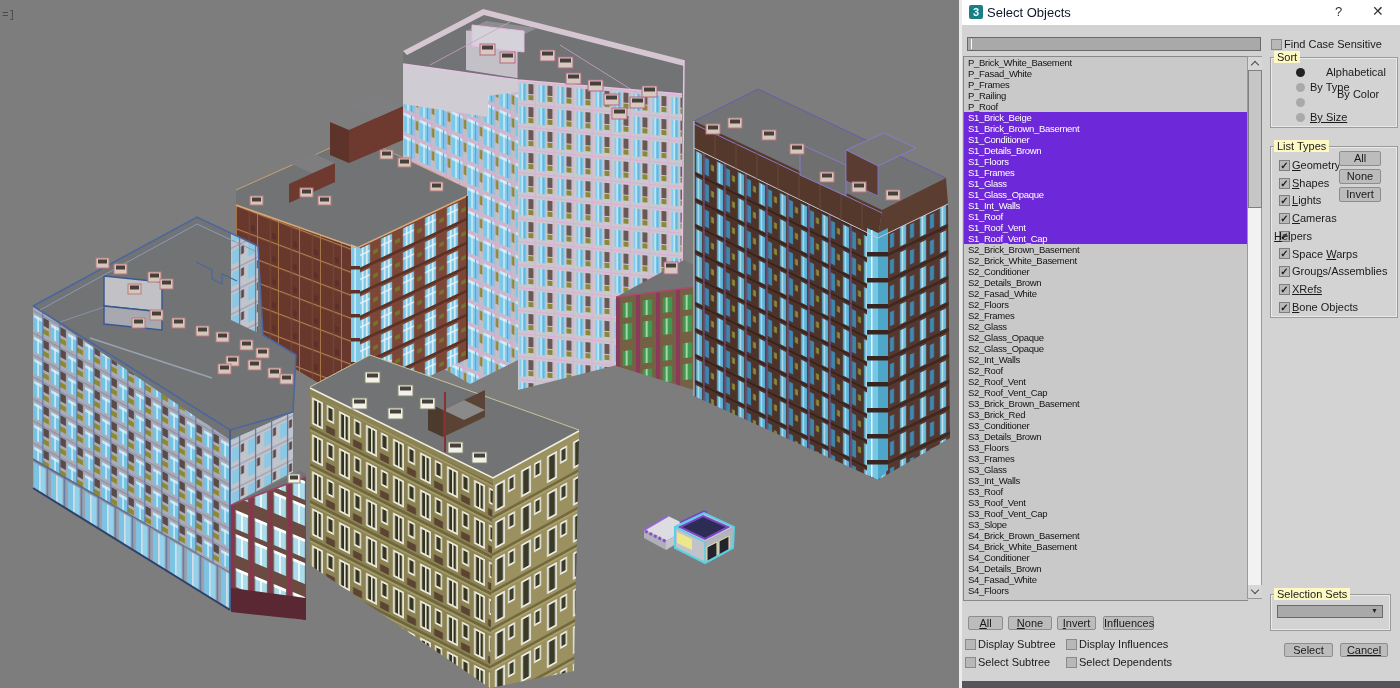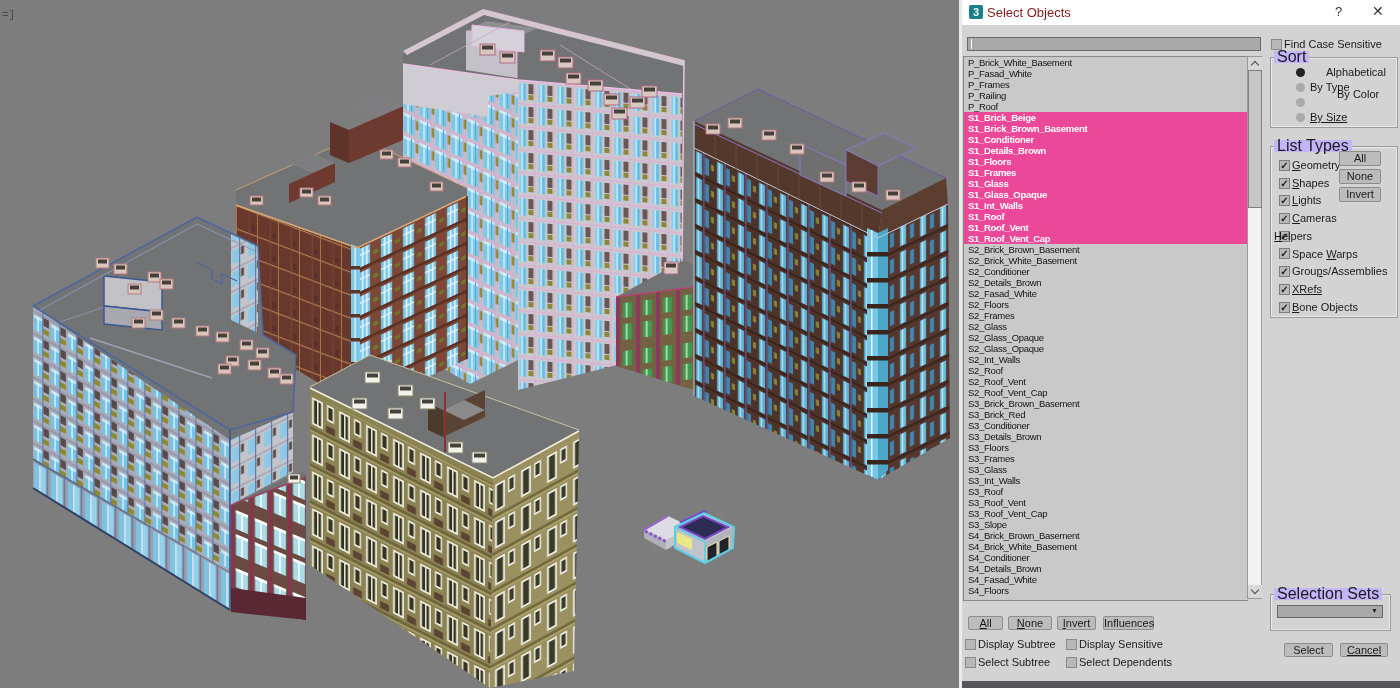--- a/index.html
+++ b/index.html
@@ -1,37 +1,37 @@
 <!DOCTYPE html>
 <html><head>
 <meta charset="utf-8">
 <style>
 html,body{margin:0;padding:0;width:1400px;height:688px;overflow:hidden;background:#7d7d7d;
   font-family:"Liberation Sans",sans-serif;}
 #vp{position:absolute;left:0;top:0;width:962px;height:688px;background:#7d7d7d;}
 #dlg{position:absolute;left:962px;top:0;width:438px;height:688px;background:#d3d3d3;}
 #dlgedge{position:absolute;left:959px;top:0;width:3px;height:688px;background:#ebebeb;}
 #title{position:absolute;left:0;top:0;width:438px;height:25px;background:#ffffff;}
-#title .txt{position:absolute;left:25px;top:5px;font-size:13px;color:#7f1d1d;}
+#title .txt{position:absolute;left:25px;top:5px;font-size:13px;color:#0f172a;}
 #ticon{position:absolute;left:7px;top:5px;width:14px;height:14px;background:#1b7e84;color:#eafcff;
   font-size:11px;font-weight:bold;text-align:center;line-height:14px;border-radius:2px;}
 #thelp{position:absolute;left:373px;top:4px;font-size:13px;color:#333;}
 #tclose{position:absolute;left:410px;top:3px;font-size:14px;color:#333;}
 .inp{position:absolute;background:#a9a9a9;border:1px solid #686868;}
 #list{position:absolute;left:1px;top:56px;width:284px;height:543px;background:#c9c9c9;
   border:1px solid #888;border-right:none;font-size:9.5px;color:#141414;overflow:hidden;letter-spacing:-0.3px;}
 .li{height:11px;line-height:11px;padding-left:4px;white-space:nowrap;}
-.sel{background:#ec4899;color:#fff;font-weight:bold;}
+.sel{background:#6d28d9;color:#fff;}
 #sbar{position:absolute;left:285px;top:56px;width:15px;height:543px;background:#f2f2f2;border:1px solid #999;box-sizing:border-box;}
 .sbtn{position:absolute;left:0px;width:14px;height:13px;background:#d7d7d7;}
 .chu{position:absolute;left:3.5px;top:5px;width:5px;height:5px;border-left:1.6px solid #4a4a4a;border-top:1.6px solid #4a4a4a;transform:rotate(45deg);}
 .chd{position:absolute;left:3.5px;top:2px;width:5px;height:5px;border-right:1.6px solid #4a4a4a;border-bottom:1.6px solid #4a4a4a;transform:rotate(45deg);}
 #sthumb{position:absolute;left:0px;top:13px;width:14px;height:138px;background:#c6c6c6;border:1px solid #808080;box-sizing:border-box;}
 .gbox{position:absolute;border:1px solid #9b9b9b;box-shadow:inset 0 0 0 1px #e9e9e9;}
-.glabel{position:absolute;background:#c4b5fd;padding:0 3px;font-size:16px;color:#1a1a1a;height:12px;line-height:12px;}
+.glabel{position:absolute;background:#fef9c3;padding:0 3px;font-size:11px;color:#1a1a1a;height:12px;line-height:12px;}
 .lbl{position:absolute;font-size:11px;color:#1a1a1a;white-space:nowrap;}
 .cb{position:absolute;width:9px;height:9px;background:#b8b8b8;border:1px solid #8a8a8a;}
 .cbc{position:absolute;width:9px;height:9px;background:#b9b9b9;border:1px solid #7e7e7e;font-size:10px;
   line-height:9px;color:#1a1a1a;font-weight:bold;text-align:center;}
 .radio{position:absolute;width:9px;height:9px;border-radius:50%;background:#a9a9a9;}
 .btn{position:absolute;background:#bcbcbc;border:1px solid #8d8d8d;border-radius:2px;
   font-size:11px;color:#1a1a1a;text-align:center;}
 u{text-decoration:underline;}
 #bstrip{position:absolute;left:0;top:681px;width:438px;height:7px;background:#56565a;}
 </style>
@@ -499,21 +499,21 @@
 <div class="btn" style="left:377px;top:151px;width:40px;height:13px;line-height:13px;">All</div>
 <div class="btn" style="left:377px;top:169px;width:40px;height:13px;line-height:13px;">None</div>
 <div class="btn" style="left:377px;top:187px;width:40px;height:13px;line-height:13px;">Invert</div>
 <div class="btn" style="left:6px;top:616px;width:33px;height:12px;line-height:12px;"><u>A</u>ll</div>
 <div class="btn" style="left:46px;top:616px;width:42px;height:12px;line-height:12px;"><u>N</u>one</div>
 <div class="btn" style="left:95px;top:616px;width:37px;height:12px;line-height:12px;"><u>I</u>nvert</div>
 <div class="btn" style="left:141px;top:616px;width:49px;height:12px;line-height:12px;">Influences</div>
 <div class="cb" style="left:3px;top:639px;"></div>
 <div class="lbl" style="left:16px;top:638px;">Display Subtree</div>
 <div class="cb" style="left:104px;top:639px;"></div>
-<div class="lbl" style="left:117px;top:638px;">Display Sensitive</div>
+<div class="lbl" style="left:117px;top:638px;">Display Influences</div>
 <div class="cb" style="left:3px;top:657px;"></div>
 <div class="lbl" style="left:16px;top:656px;">Select Subtree</div>
 <div class="cb" style="left:104px;top:657px;"></div>
 <div class="lbl" style="left:117px;top:656px;">Select Dependents</div>
 <div class="gbox" style="left:308px;top:594px;width:119px;height:35px;"></div>
 <div class="glabel" style="left:312px;top:588px;">Selection Sets</div>
 <div class="inp" style="left:315px;top:605px;width:104px;height:11px;"></div>
 <div style="position:absolute;left:409px;top:607px;font-size:7px;color:#222;">▼</div>
 <div class="btn" style="left:322px;top:643px;width:47px;height:12px;line-height:12px;">Select</div>
 <div class="btn" style="left:378px;top:643px;width:46px;height:12px;line-height:12px;text-decoration:underline;">Cancel</div>

